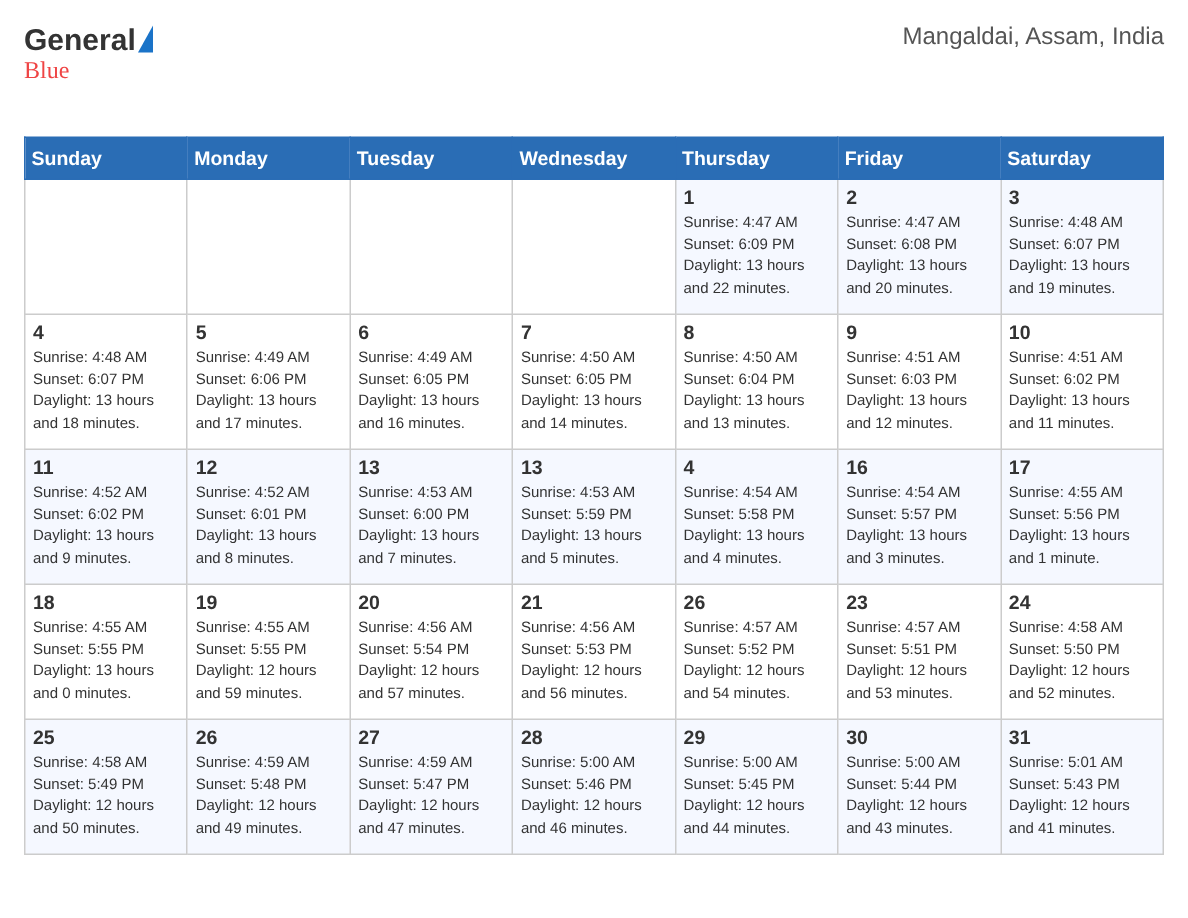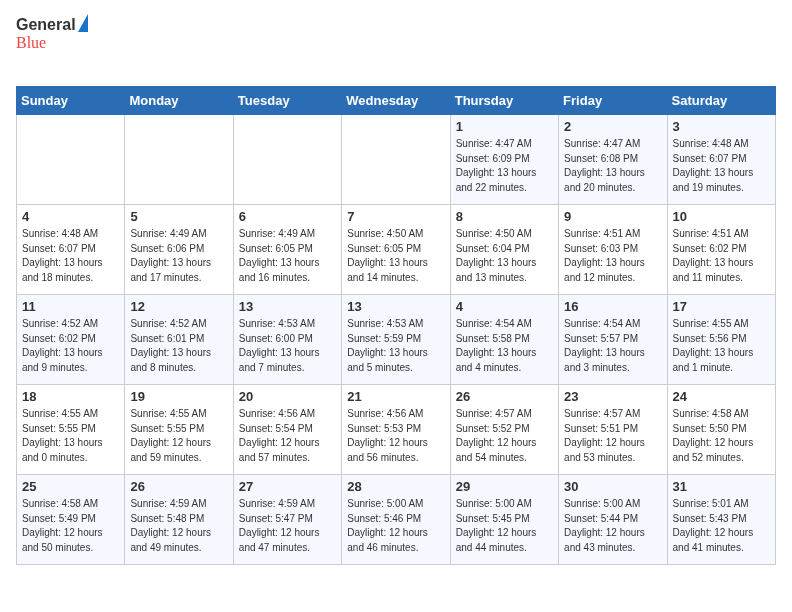--- a/index.html
+++ b/index.html
@@ -17,21 +17,21 @@
       margin-bottom: 12px;
     }
     .logo {
       display: flex;
       flex-direction: column;
       align-items: flex-start;
     }
     .logo-text {
       display: flex;
       align-items: center;
-      font-size: 16px;
+      font-size: 20px;
       font-weight: bold;
       color: #333;
     }
     .logo-general { color: #333; }
     .logo-blue { color: #ef4444; font-family: Liberation Serif, serif; }
     .logo-triangle {
       width: 0; height: 0;
       border-left: 10px solid transparent;
       border-bottom: 18px solid #1a73c8;
       margin-left: 2px;
@@ -99,20 +99,21 @@
 
 <div class="header">
   <div class="logo">
     <div class="logo-text">
       <span class="logo-general">General</span>
       <div class="logo-triangle"></div>
     </div>
     <span class="logo-blue">Blue</span>
   </div>
   <div class="title-block">
+    <div class="location">Mangaldai, Assam, India</div>
   </div>
 </div>
 
 <table>
   <thead>
     <tr>
     <th>Sunday</th>
         <th>Monday</th>
         <th>Tuesday</th>
         <th>Wednesday</th>

